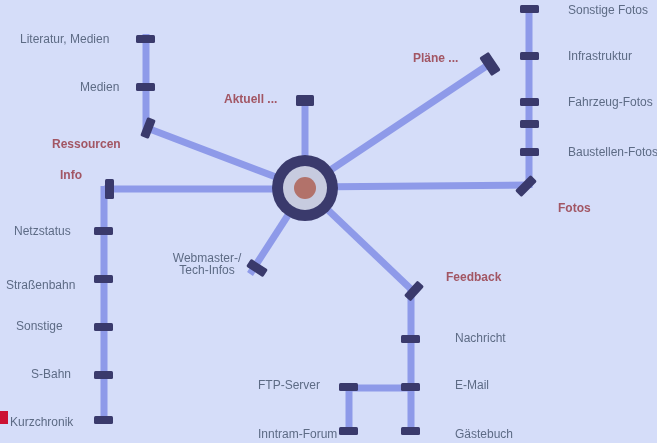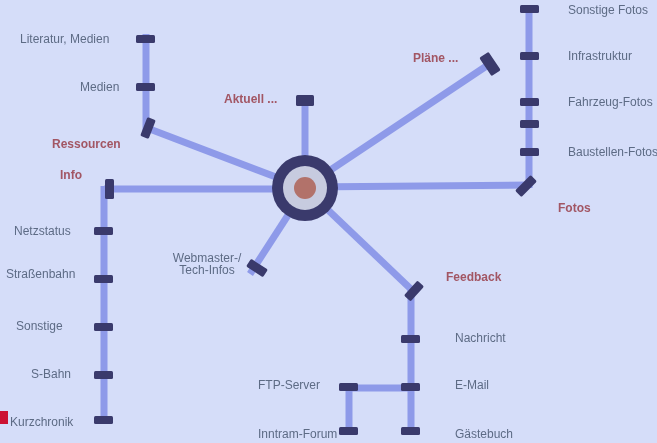--- a/index.html
+++ b/index.html
@@ -88,21 +88,21 @@
   <div class="lbl branch" style="left:52px;top:138px">Ressourcen</div>
   <div class="lbl branch" style="left:60px;top:169px">Info</div>
   <div class="lbl branch" style="left:224px;top:93px">Aktuell ...</div>
   <div class="lbl branch" style="left:413px;top:52px">Pläne ...</div>
   <div class="lbl branch" style="left:558px;top:202px">Fotos</div>
   <div class="lbl branch" style="left:446px;top:271px">Feedback</div>
 
   <div class="lbl" style="left:20px;top:33px">Literatur, Medien</div>
   <div class="lbl" style="left:80px;top:81px">Medien</div>
   <div class="lbl" style="left:14px;top:225px">Netzstatus</div>
-  <div class="lbl" style="left:6px;top:268px">Straßenbahn</div>
+  <div class="lbl" style="left:6px;top:279px">Straßenbahn</div>
   <div class="lbl" style="left:16px;top:320px">Sonstige</div>
   <div class="lbl" style="left:31px;top:368px">S-Bahn</div>
   <div class="lbl" style="left:10px;top:416px">Kurzchronik</div>
   <div class="lbl wrap" style="left:170px;top:252px;width:74px;text-align:center">Webmaster-/ Tech-Infos</div>
   <div class="lbl" style="left:568px;top:4px">Sonstige Fotos</div>
   <div class="lbl" style="left:568px;top:50px">Infrastruktur</div>
   <div class="lbl" style="left:568px;top:96px">Fahrzeug-Fotos</div>
   <div class="lbl" style="left:568px;top:146px">Baustellen-Fotos</div>
   <div class="lbl" style="left:455px;top:332px">Nachricht</div>
   <div class="lbl" style="left:455px;top:379px">E-Mail</div>

